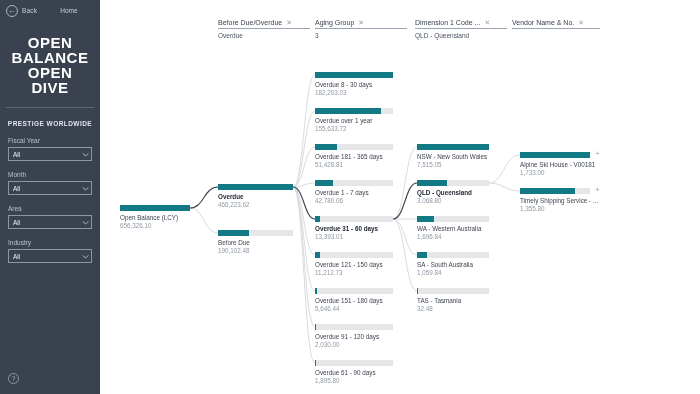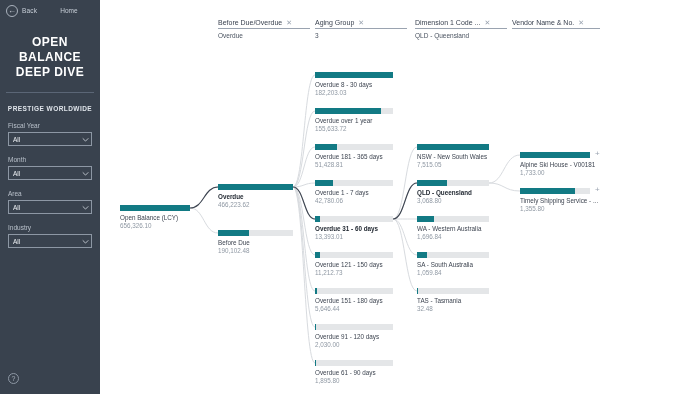--- a/index.html
+++ b/index.html
@@ -27,21 +27,21 @@
     display:flex;align-items:center;justify-content:center;
     font-size:8px;color:#cfd5dd;line-height:1;
   }
   .topbar-label{font-size:6.5px;color:#c8cfd8;letter-spacing:.2px;}
   #home-link{margin-left:18px;font-size:6.5px;color:#c8cfd8;cursor:pointer;}
 
   #brand{
     padding:14px 8px 0 8px; text-align:center;
   }
   #brand .l1,#brand .l2{
-    font-size:12px;font-weight:bold;letter-spacing:.5px;color:#ffffff;line-height:15px;
+    font-size:15px;font-weight:bold;letter-spacing:.5px;color:#ffffff;line-height:15px;
   }
   #divider{height:1px;background:#5b6676;margin:12px 6px 0 6px;}
   #company{
     text-align:center;font-size:6.5px;font-weight:bold;letter-spacing:.45px;
     color:#dfe4ea;margin-top:12px;
   }
 
   .filter-group{padding:0 8px;margin-top:10px;}
   .filter-label{font-size:6.5px;color:#b9c1cb;margin-bottom:3px;}
   .filter-select{
@@ -96,21 +96,21 @@
   <div id="topbar">
     <div class="back-wrap">
       <span class="circle-arrow">←</span>
       <span class="topbar-label">Back</span>
     </div>
     <span id="home-link">Home</span>
   </div>
 
   <div id="brand">
     <div class="l1">OPEN BALANCE</div>
-    <div class="l2">DEEP DIVE</div>
+    <div class="l2">OPEN DIVE</div>
   </div>
 
   <div id="divider"></div>
 
   <div id="company">PRESTIGE WORLDWIDE</div>
 
   <div id="filters-host">
       <div class="filter-group">
         <div class="filter-label">Fiscal Year</div>
         <div class="filter-select">

